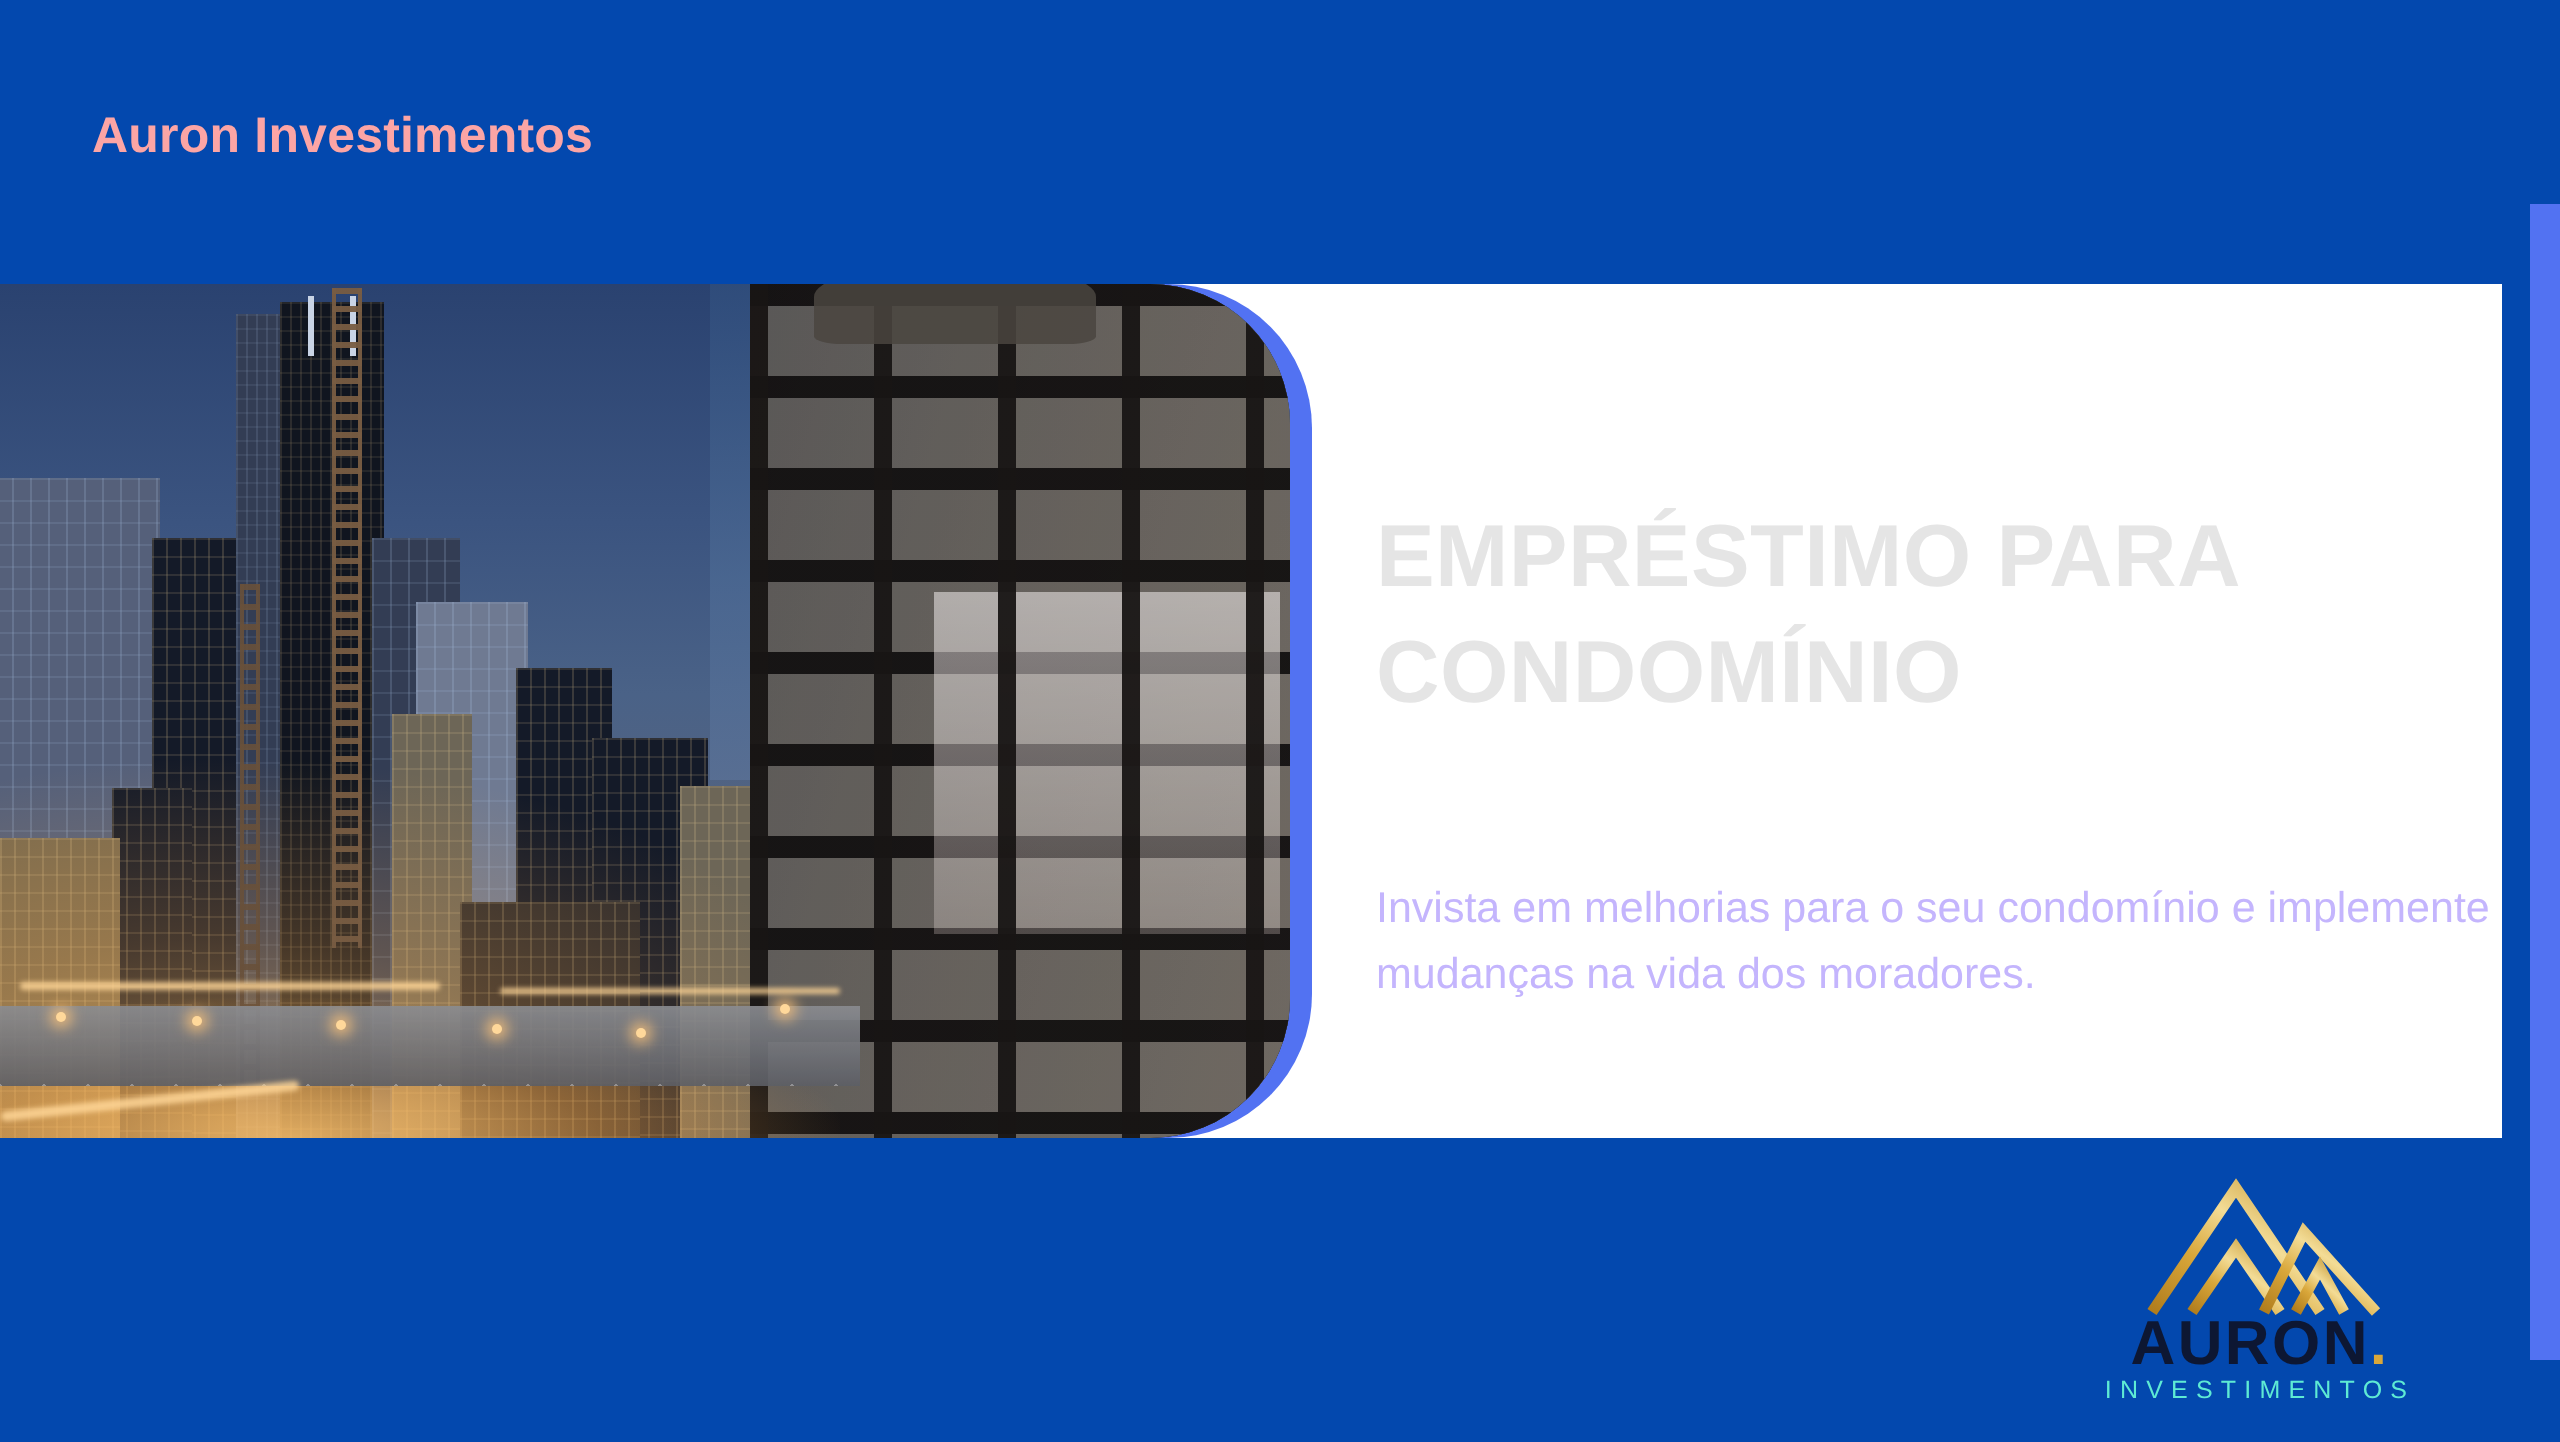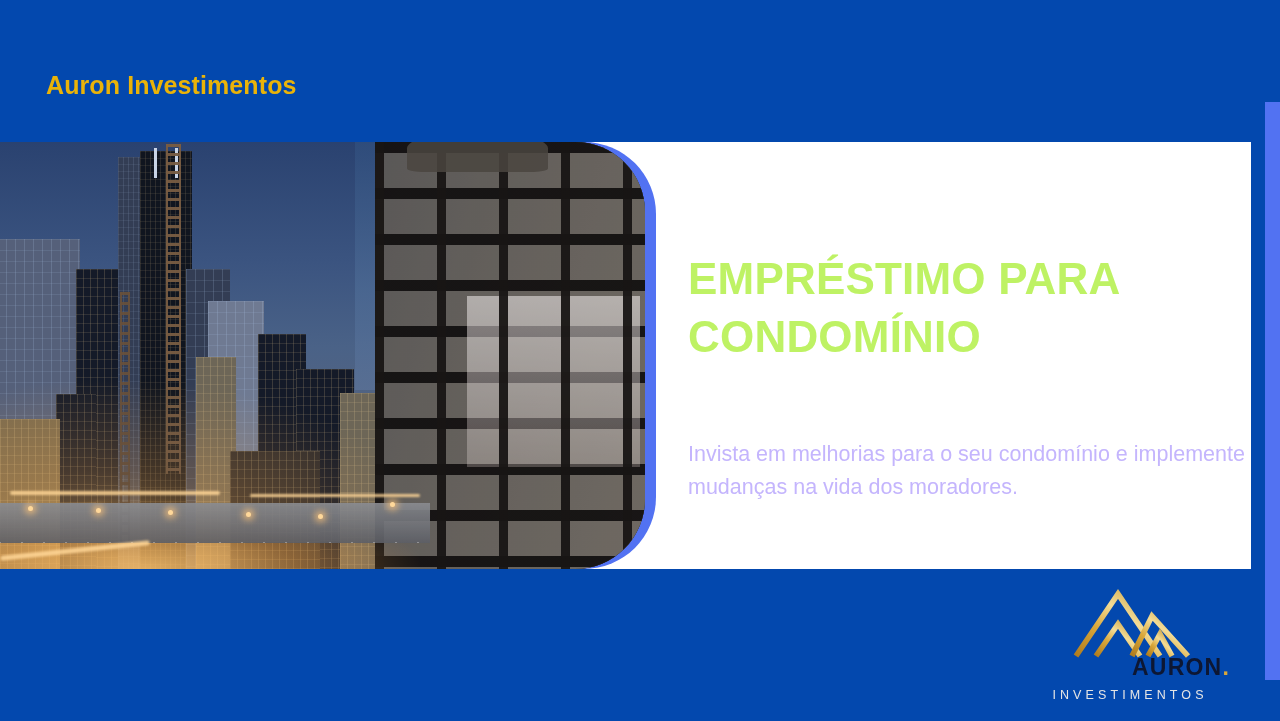--- a/index.html
+++ b/index.html
@@ -22,24 +22,23 @@
     overflow: hidden;
   }
 
   
   .brand-title {
     position: absolute;
     left: 46px;
     top: 54px;
     font-size: 25px;
     font-weight: bold;
-    color: #eab308;
+    color: #fca5a5;
     letter-spacing: 0.1px;
     white-space: nowrap;
-    margin-top: 17px;
   }
 
   
   .edge-bar {
     position: absolute;
     left: 1265px;
     top: 102px;
     width: 15px;
     height: 578px;
     background: #5272f2;
@@ -248,21 +247,21 @@
 
   
   .headline {
     position: absolute;
     left: 688px;
     top: 250px;
     width: 520px;
     font-size: 44px;
     line-height: 1.32;
     font-weight: bold;
-    color: #bef264;
+    color: #e5e5e5;
     letter-spacing: 0.2px;
   }
   .subtext {
     position: absolute;
     left: 688px;
     top: 438px;
     width: 560px;
     font-size: 21.5px;
     line-height: 1.55;
     color: #c4b5fd;
@@ -281,35 +280,35 @@
     left: 42px;
     top: 0px;
     width: 120px;
     height: 70px;
   }
   .logo-word {
     position: absolute;
     left: 0;
     top: 66px;
     width: 200px;
-    text-align: right;
-    font-size: 23px;
+    text-align: center;
+    font-size: 31px;
     font-weight: bold;
     color: #0d1733;
     letter-spacing: 1.2px;
   }
   .logo-word .dot { color: #d9a73a; }
   .logo-sub {
     position: absolute;
     left: 0;
     top: 100px;
     width: 200px;
     text-align: center;
     font-size: 12.5px;
-    color: #e5e5e5;
+    color: #5eead4;
     letter-spacing: 4.1px;
   }
 </style>
 </head>
 <body>
 
 <div class="slide">
 
   <div class="brand-title">Auron Investimentos</div>
 

